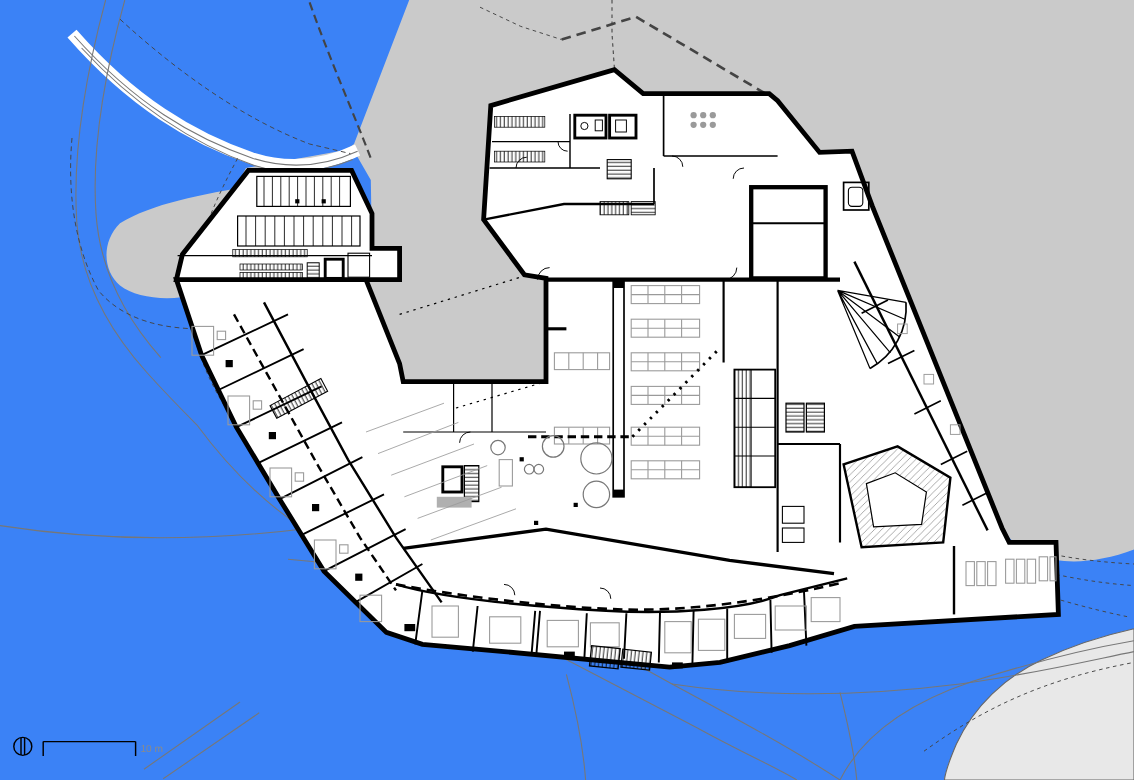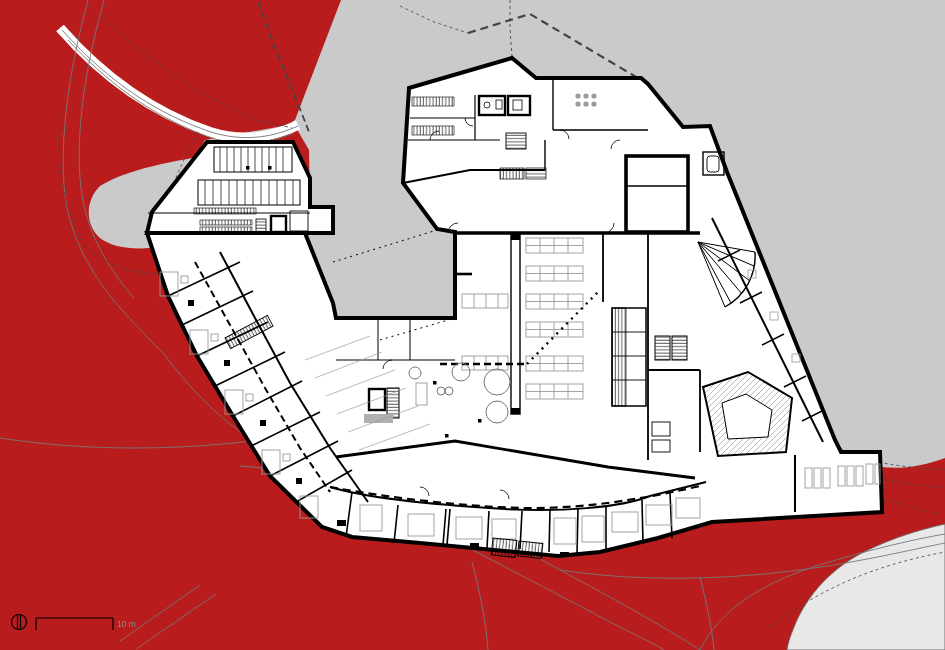--- a/index.html
+++ b/index.html
@@ -1,16 +1,16 @@
 <!DOCTYPE html>
 <html><head>
 <meta charset="utf-8">
 <style>
   html,body{margin:0;padding:0;background:#fff;}
-  .canvas{position:relative;width:945px;height:650px;background:#b91c1c;overflow:hidden;
+  .canvas{position:relative;width:945px;height:650px;background:#3b82f6;overflow:hidden;
           font-family:"Liberation Sans",sans-serif;}
   svg{position:absolute;left:0;top:0;}
   text{font-family:"Liberation Sans",sans-serif;}
 </style>
 </head>
 <body>
 
 <div class="canvas">
 <svg width="945" height="650" viewBox="0 0 945 650">
   <defs>

